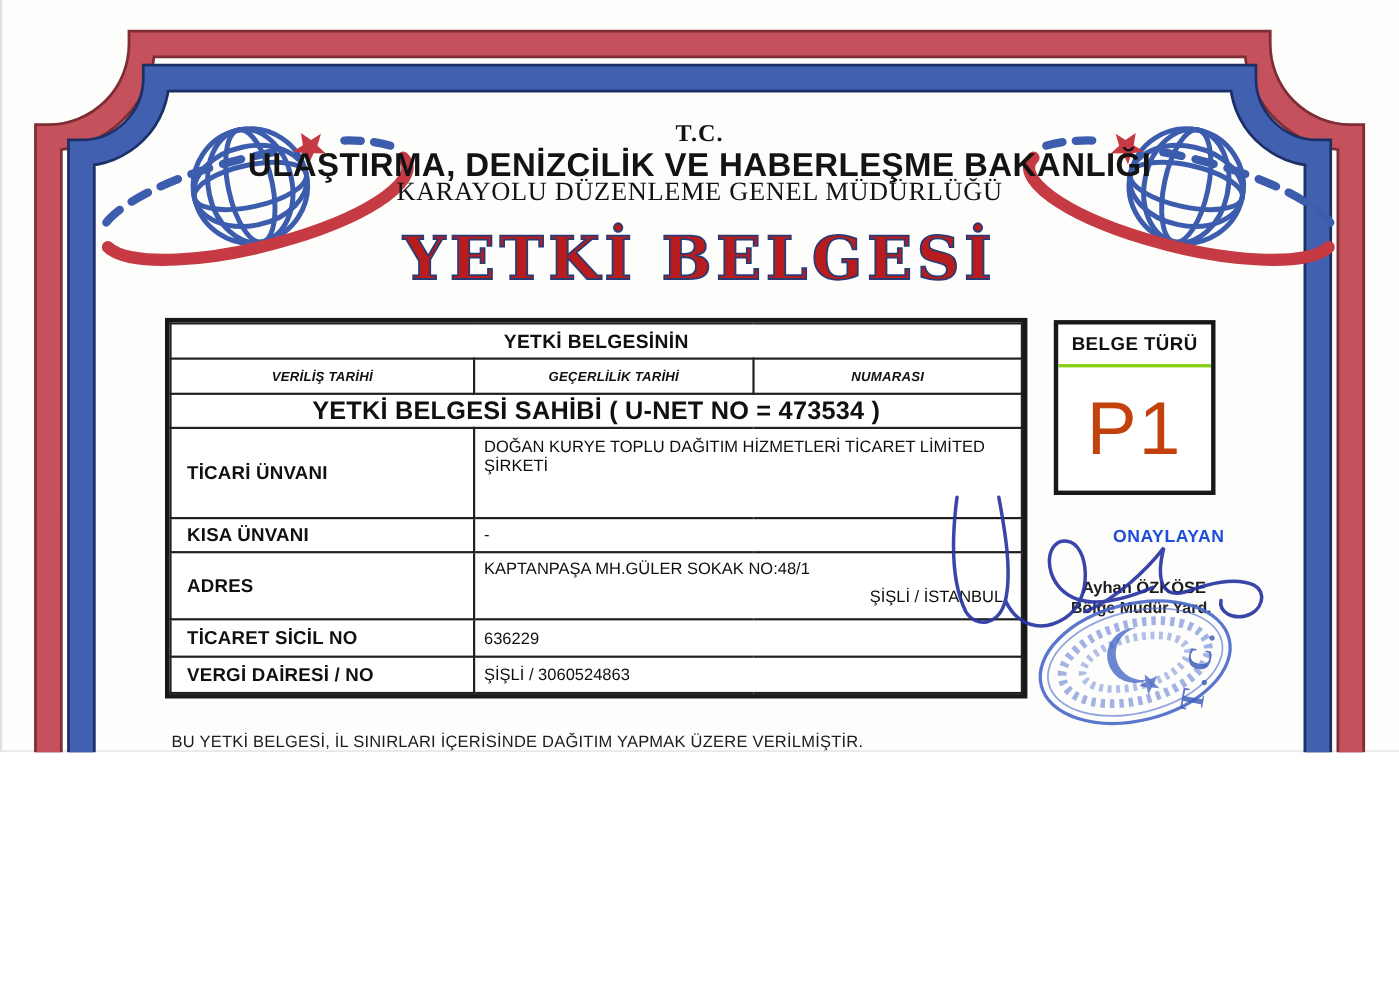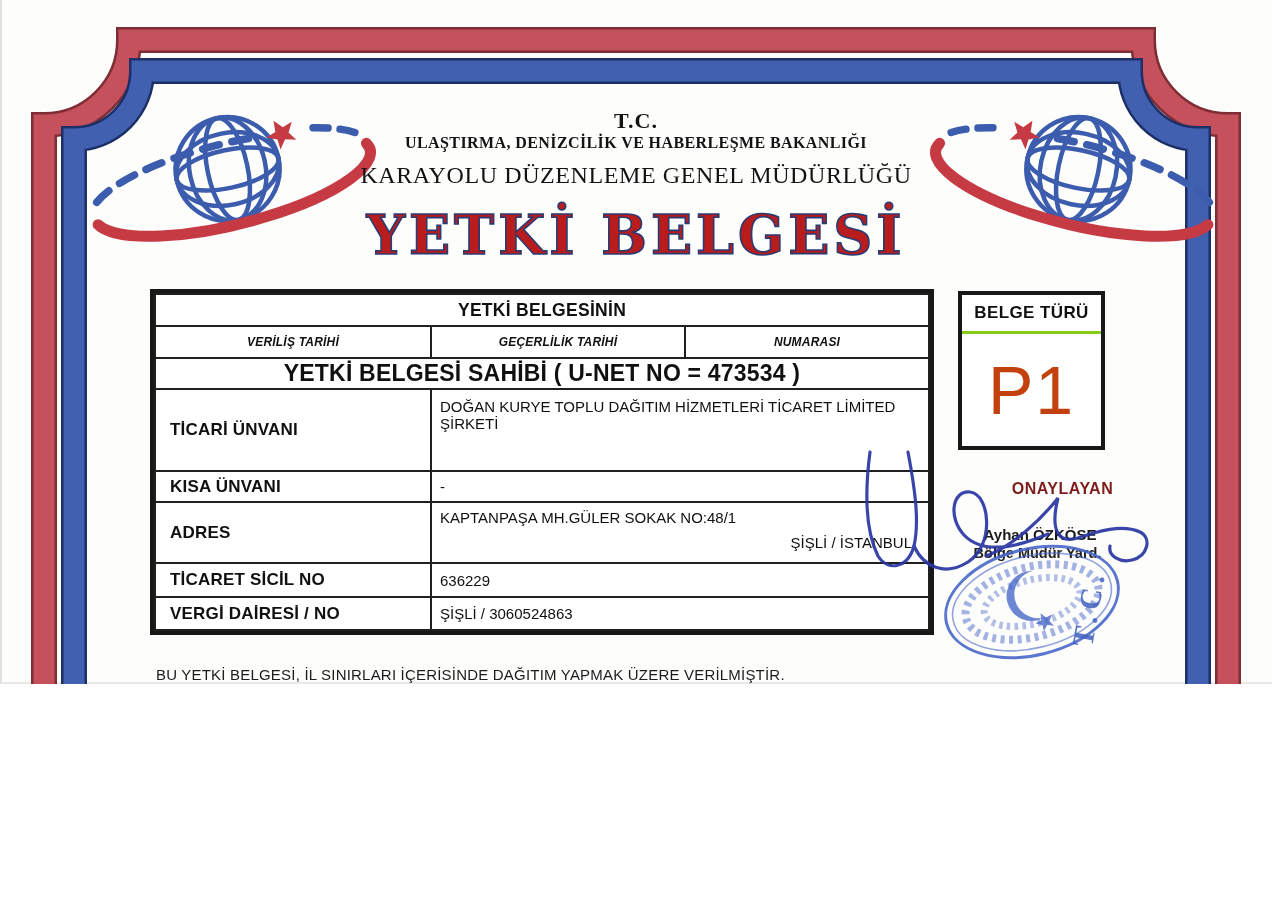--- a/index.html
+++ b/index.html
@@ -8,21 +8,21 @@
     font-family:"Liberation Sans",sans-serif;overflow:hidden;
   }
   .abs{position:absolute;}
   
   .scan-edge-l{left:0;top:0;bottom:0;width:2px;background:#d8d8d6;opacity:.8;}
   .scan-edge-b{left:0;right:0;bottom:0;height:2px;background:#e3e3e1;opacity:.8;}
 
   
   .hdr{left:0;right:0;text-align:center;color:#131313;}
   .tc-line{top:108px;font-family:"Liberation Serif",serif;font-weight:bold;font-size:22px;letter-spacing:1px;}
-  .ministry{top:134px;font-family:Liberation Serif, serif;font-weight:bold;font-size:16px;letter-spacing:.4px;}
+  .ministry{top:134px;font-family:Liberation Sans, sans-serif;font-weight:bold;font-size:30px;letter-spacing:.4px;}
   .directorate{top:162px;font-family:"Liberation Serif",serif;font-weight:normal;font-size:24px;letter-spacing:.6px;}
   .doc-title{
     top:203px;font-family:"DejaVu Serif",serif;font-weight:bold;font-size:54px;
     color:#b91c1c;-webkit-text-stroke:1.6px #293b74;letter-spacing:4px;
   }
 
   
   .tbl-wrap{left:150px;top:289px;border:4px solid #181818;background:#fff;}
   table.cert{border-collapse:collapse;table-layout:fixed;width:774px;color:#101010;}
   table.cert td{border:2px solid #202020;padding:0 8px;overflow:hidden;}
@@ -44,21 +44,21 @@
 
   
   .belge-box{left:958px;top:291px;width:139px;border:4px solid #181818;background:#fff;color:#101010;}
   .belge-head{border-bottom:3px solid #84cc16;text-align:center;font-weight:bold;font-size:17px;
     padding:8px 2px;letter-spacing:.4px;}
   .belge-val{height:112px;display:flex;align-items:center;justify-content:center;
     font-size:68px;color:#c2410c;letter-spacing:2px;}
 
   
   .onaylayan{left:985px;top:480px;width:155px;text-align:center;font-weight:bold;font-size:16px;
-    color:#7f1d1d;letter-spacing:.5px;}
+    color:#1d4ed8;letter-spacing:.5px;}
   .sig-name{left:955px;top:526px;width:170px;text-align:center;font-weight:bold;font-size:15px;color:#1a1a1a;}
   .sig-title{left:945px;top:545px;width:185px;text-align:center;font-weight:bold;font-size:14.5px;color:#222;}
 
   
   .footer-note{left:156px;top:666px;font-size:15px;color:#1c1c1c;letter-spacing:.2px;}
 
   .z0{z-index:0;} .z1{z-index:1;} .z2{z-index:2;} .z3{z-index:3;}
   svg{display:block;}
 </style>
 </head>

